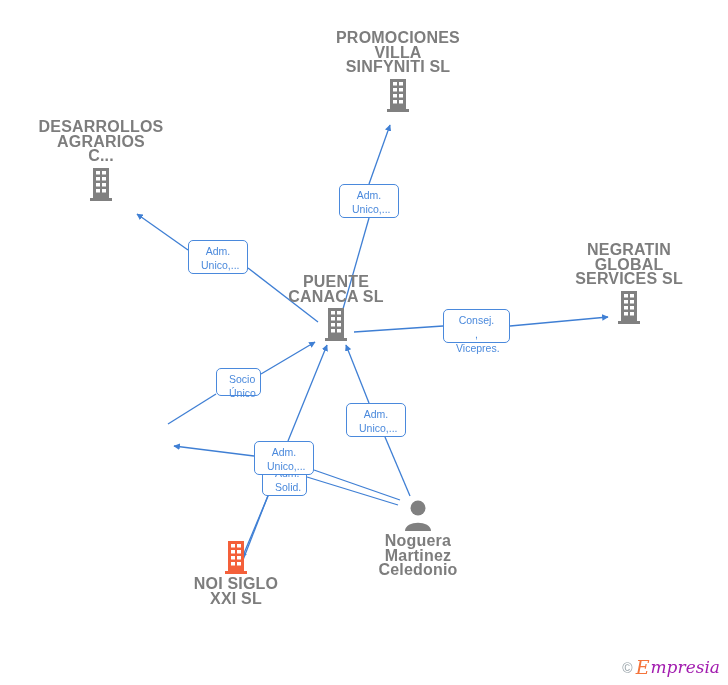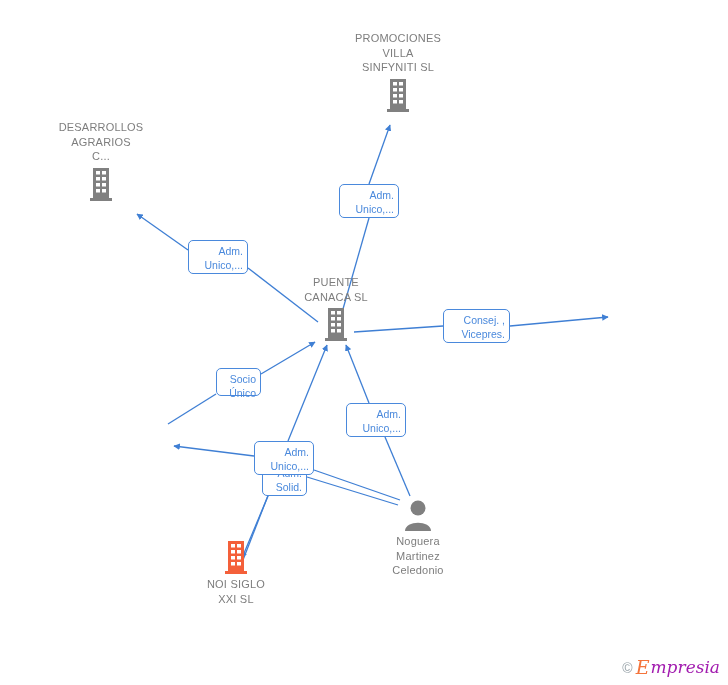--- a/index.html
+++ b/index.html
@@ -26,22 +26,22 @@
     width: 728px;
     height: 685px;
   }
   .node {
     position: absolute;
     text-align: center;
     width: 160px;
     margin-left: -80px;
   }
   .node-label {
-    font-size: 11px;
-    font-weight: normal;
+    font-size: 16px;
+    font-weight: bold;
     color: #7d7d7d;
     line-height: 14.5px;
     letter-spacing: 0.2px;
     white-space: pre-line;
   }
   .node-icon {
     display: block;
     margin: 0 auto;
   }
   .node-label-top { margin-bottom: 3px; }
@@ -49,22 +49,22 @@
 
   .edge-label {
     position: absolute;
     box-sizing: border-box;
     background: #ffffff;
     border: 1.3px solid #4a89dc;
     border-radius: 5px;
     color: #4a89dc;
     font-size: 10.5px;
     line-height: 14px;
-    text-align: right;
-    padding: 3px 4px;
+    text-align: center;
+    padding: 3px 12px;
     white-space: pre-line;
   }
   .watermark {
     position: absolute;
     right: 8px;
     bottom: 8px;
     display: flex;
     align-items: center;
     gap: 3px;
     font-size: 16px;
@@ -188,20 +188,37 @@
       <rect x="14" y="4" width="4" height="3.5" fill="#ffffff"></rect>
       <rect x="8" y="10" width="4" height="3.5" fill="#ffffff"></rect>
       <rect x="14" y="10" width="4" height="3.5" fill="#ffffff"></rect>
       <rect x="8" y="16" width="4" height="3.5" fill="#ffffff"></rect>
       <rect x="14" y="16" width="4" height="3.5" fill="#ffffff"></rect>
       <rect x="8" y="22" width="4" height="3.5" fill="#ffffff"></rect>
       <rect x="14" y="22" width="4" height="3.5" fill="#ffffff"></rect>
     </svg>
   </div>
 
+  <div class="node" style="left:629px; top:243px;">
+    <div class="node-label node-label-top">NEGRATIN
+GLOBAL
+SERVICES  SL</div>
+    <svg class="node-icon" width="26" height="34" viewBox="0 0 26 34">
+      <rect x="5" y="1" width="16" height="30" fill="#808080"></rect>
+      <rect x="2" y="31" width="22" height="3" fill="#808080"></rect>
+      <rect x="8" y="4" width="4" height="3.5" fill="#ffffff"></rect>
+      <rect x="14" y="4" width="4" height="3.5" fill="#ffffff"></rect>
+      <rect x="8" y="10" width="4" height="3.5" fill="#ffffff"></rect>
+      <rect x="14" y="10" width="4" height="3.5" fill="#ffffff"></rect>
+      <rect x="8" y="16" width="4" height="3.5" fill="#ffffff"></rect>
+      <rect x="14" y="16" width="4" height="3.5" fill="#ffffff"></rect>
+      <rect x="8" y="22" width="4" height="3.5" fill="#ffffff"></rect>
+      <rect x="14" y="22" width="4" height="3.5" fill="#ffffff"></rect>
+    </svg>
+  </div>
 
 
   <div class="node" style="left:236px; top:540px;">
     <svg class="node-icon" width="26" height="34" viewBox="0 0 26 34">
       <rect x="5" y="1" width="16" height="30" fill="#f4603a"></rect>
       <rect x="2" y="31" width="22" height="3" fill="#f4603a"></rect>
       <rect x="8" y="4" width="4" height="3.5" fill="#ffffff"></rect>
       <rect x="14" y="4" width="4" height="3.5" fill="#ffffff"></rect>
       <rect x="8" y="10" width="4" height="3.5" fill="#ffffff"></rect>
       <rect x="14" y="10" width="4" height="3.5" fill="#ffffff"></rect>

